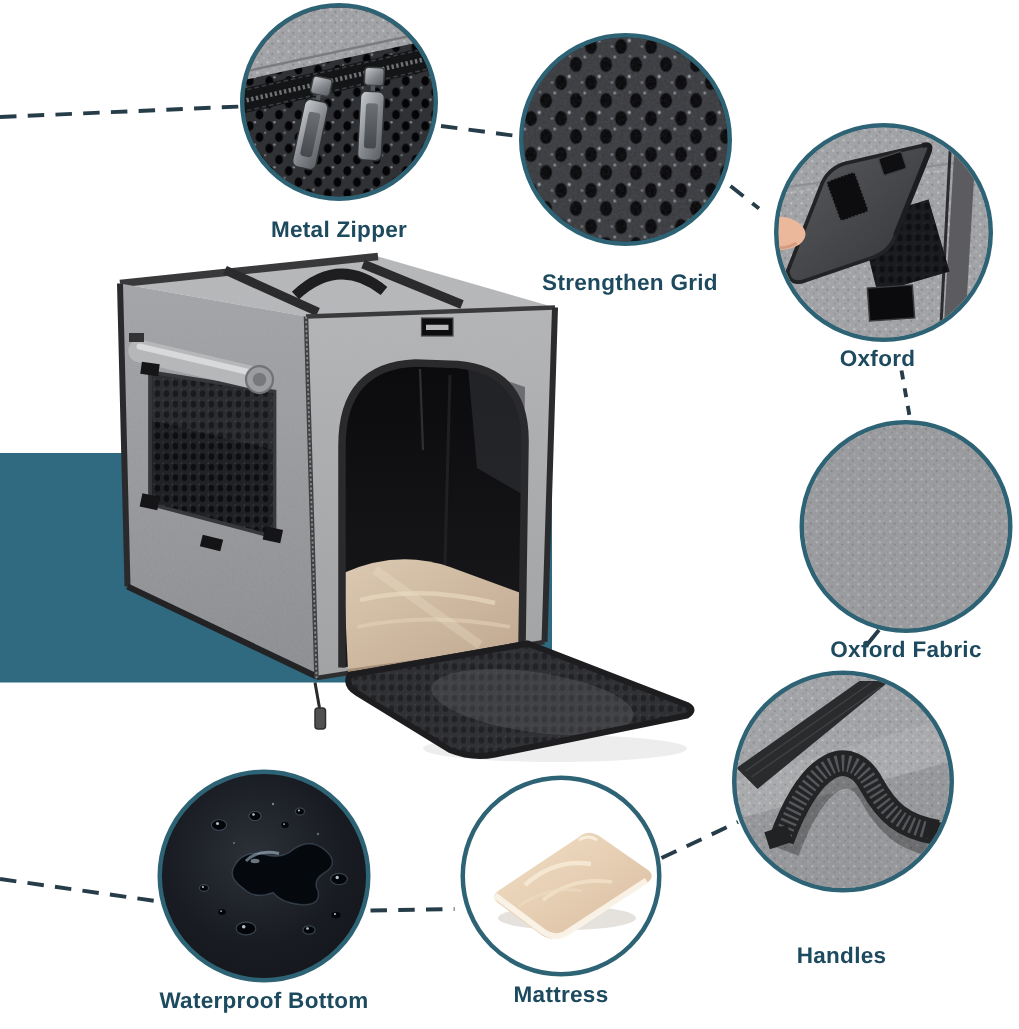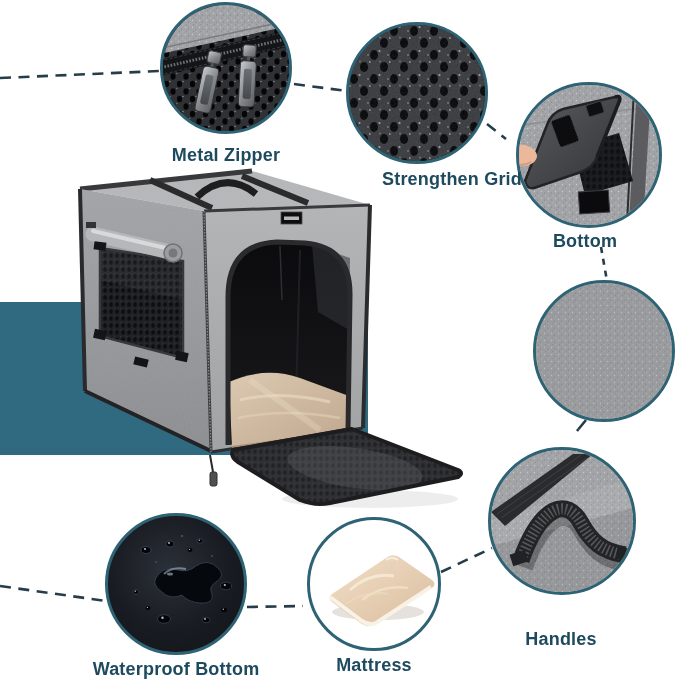--- a/index.html
+++ b/index.html
@@ -13,24 +13,24 @@
            box-sizing:border-box;z-index:4;background:#ffffff;}
   .callout svg{position:absolute;left:0;top:0;}
   #c-zipper{left:160px;top:2px;width:132px;height:132px;background:#26272b;}
   #c-grid{left:346px;top:22px;width:142px;height:142px;background:#2c2d31;}
   #c-velcro{left:516px;top:82px;width:146px;height:146px;background:#a2a3a6;}
   #c-oxford{left:533px;top:280px;width:142px;height:142px;background:#a0a1a4;}
   #c-handles{left:488px;top:447px;width:148px;height:148px;background:#97989b;}
   #c-mattress{left:307px;top:517px;width:134px;height:134px;background:#ffffff;}
   #c-waterproof{left:105px;top:513px;width:142px;height:142px;
      background:radial-gradient(circle at 45% 40%, #2c3038 0%, #181b21 55%, #121419 100%);}
-  .flabel{position:absolute;transform:translateX(-50%);font-weight:700;font-size:18px;
+  .flabel{position:absolute;transform:translateX(-50%);font-weight:700;font-size:15px;
           letter-spacing:.2px;color:#1d4a5e;white-space:nowrap;z-index:5;}
   #l-zipper{left:226px;top:145px;}
-  #l-grid{left:420px;top:169px;margin-left:32px;}
+  #l-grid{left:420px;top:180px;}
   #l-velcro{left:585px;top:231px;}
   #l-oxford{left:604px;top:425px;}
   #l-handles{left:561px;top:629px;}
   #l-mattress{left:374px;top:655px;}
   #l-waterproof{left:176px;top:659px;}
 </style>
 </head>
 <body>
 
 <div id="canvas">
@@ -319,18 +319,19 @@
           <circle cx="39.4" cy="91.4" r="0.6" fill="#cfe2f2" opacity="0.85"></circle>
         <circle cx="74" cy="20" r="0.8" fill="#cfe2f2" opacity="0.5"></circle>
         <circle cx="104" cy="40" r="0.8" fill="#cfe2f2" opacity="0.4"></circle>
         <circle cx="48" cy="46" r="0.7" fill="#cfe2f2" opacity="0.4"></circle>
       </g>
     </svg>
   </div>
 
   <div class="flabel" id="l-zipper">Metal Zipper</div>
   <div class="flabel" id="l-grid">Strengthen Grid</div>
-  <div class="flabel" id="l-velcro">Bottom</div>
+  <div class="flabel" id="l-velcro">Oxford</div>
+  <div class="flabel" id="l-oxford">Oxford Fabric</div>
   <div class="flabel" id="l-handles">Handles</div>
   <div class="flabel" id="l-waterproof">Waterproof Bottom</div>
   <div class="flabel" id="l-mattress">Mattress</div>
 
 </div>
 
 </body></html>

